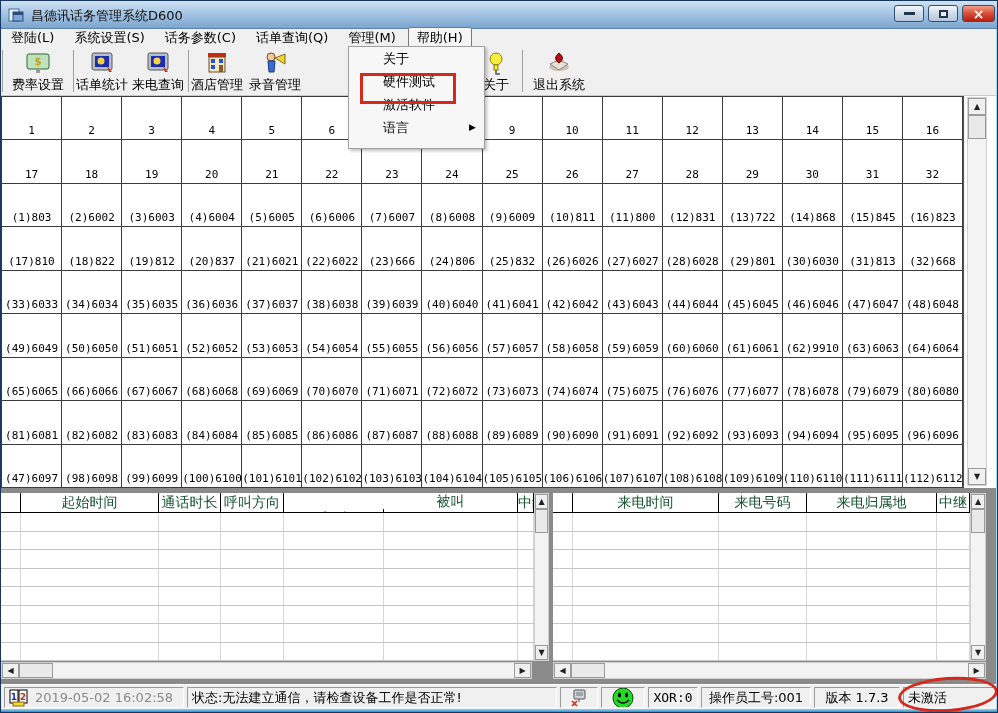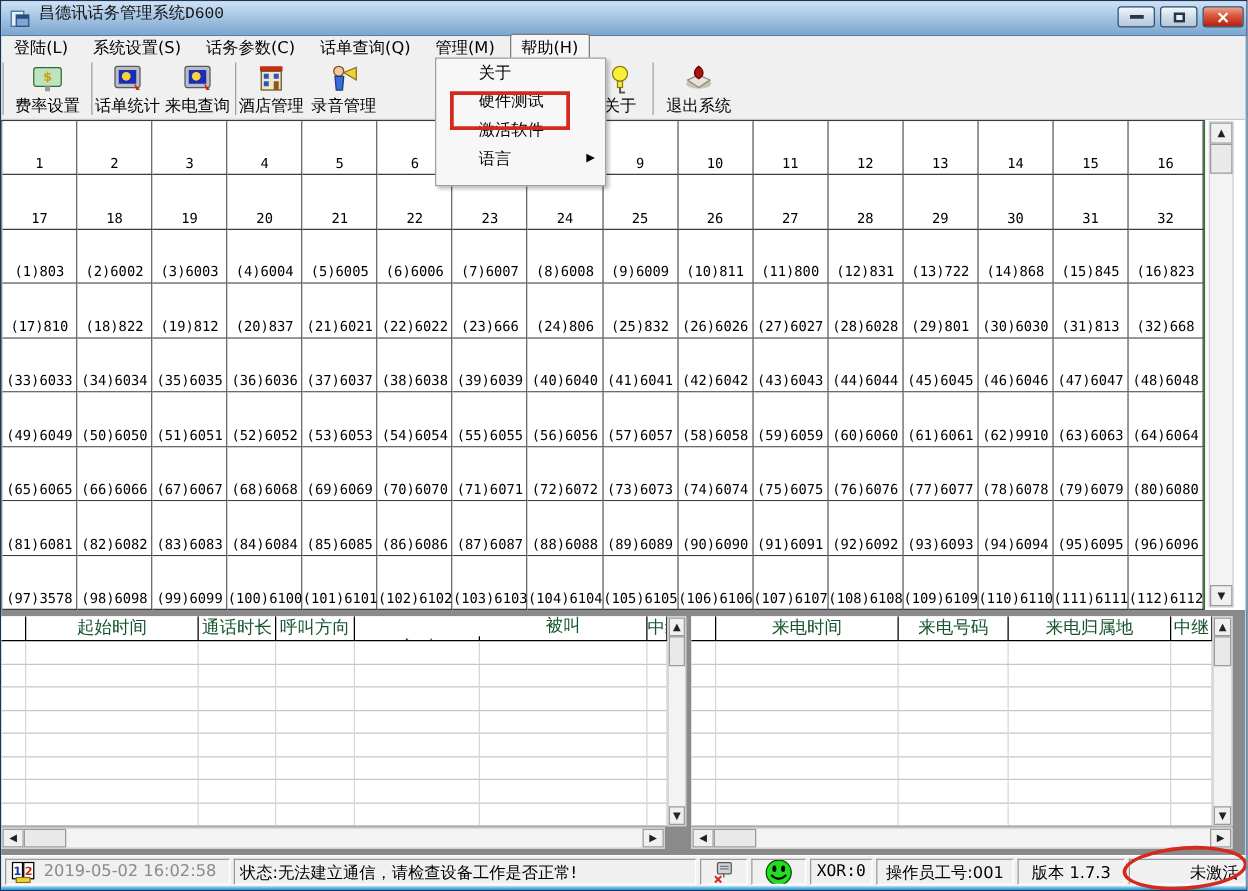--- a/index.html
+++ b/index.html
@@ -3,21 +3,21 @@
 <meta charset="utf-8">
 <style>
   * { margin:0; padding:0; box-sizing:border-box; }
   html,body { width:998px; height:713px; font-family:"DejaVu Sans","Liberation Sans",sans-serif; }
   #win { position:relative; width:998px; height:713px; background:#f0f0f0; overflow:hidden; border:1px solid #16365f; }
 
   
   .titlebar { position:absolute; left:0; top:0; width:998px; height:28px;
     background:linear-gradient(#cfe2f3,#a7c6e4 45%,#7ba6ce); border-bottom:1px solid #5d83ab; }
   .app-icon { position:absolute; left:7px; top:6px; width:16px; height:16px; }
-  .title-text { position:absolute; left:30px; top:0; font-size:13px; color:#111;font-family:Liberation Mono, monospace; }
+  .title-text { position:absolute; left:30px; top:6px; font-size:13px; color:#111; }
   .winbtn { position:absolute; top:4px; height:17px; border:1px solid #35506e; border-radius:3px;
     display:flex; align-items:center; justify-content:center;
     background:linear-gradient(#f4f8fc,#cfdcea 50%,#b4c8dc); }
   .winbtn.min { left:893px; width:30px; }
   .winbtn.rst { left:927px; width:30px; }
   .winbtn.cls { left:961px; width:33px; background:linear-gradient(#f0a08c,#d9553c 45%,#b6200e); }
   .glyph-min { width:11px; height:3px; background:#23364c; }
   .glyph-rst { width:9px; height:8px; border:2px solid #23364c; background:#e8f0f8; }
   .glyph-cls { color:#fff; font-size:14px; font-weight:bold; line-height:1; }
 
@@ -80,21 +80,21 @@
   .spanel { position:absolute; top:2px; height:21px; border:1px solid; border-color:#9a9a9a #ffffff #ffffff #9a9a9a;
     display:flex; align-items:center; font-size:13px; color:#000; padding:0 4px; overflow:hidden; white-space:nowrap; }
   .sp-datetime { left:3px; width:180px; color:#888; }
   .sp-datetime .dtx { color:#8a8a8a; margin-left:6px; }
   .sp-status { left:186px; width:370px; }
   .sp-dev { left:559px; width:38px; justify-content:center; }
   .sp-smiley { left:600px; width:44px; justify-content:center; }
   .sp-xor { left:647px; width:50px; justify-content:center; font-family:"DejaVu Sans Mono","Liberation Mono",monospace; }
   .sp-op { left:700px; width:110px; justify-content:center; }
   .sp-ver { left:813px; width:86px; justify-content:center; }
-  .sp-act { left:902px; width:93px; justify-content:flex-end; }
+  .sp-act { left:902px; width:93px; justify-content:flex-start; }
 
   
   .border-bottom { position:absolute; left:0; top:708px; width:998px; height:5px;
     background:linear-gradient(#9fd6f2,#2e96d4 55%,#0f5c97); }
   .border-right { position:absolute; left:995px; top:28px; width:3px; height:680px; background:#a9d6f0; }
 
   
   .popup { position:absolute; left:347px; top:45px; width:137px; height:103px; background:#f7f7f7;
     border:1px solid #a0a0a0; box-shadow:2px 2px 3px rgba(0,0,0,.25); z-index:50; }
   .pitem { position:relative; height:23px; line-height:23px; padding-left:34px; font-size:13px; color:#000; }
@@ -598,21 +598,21 @@
       <div class="gcell">
         <span>(94)6094</span>
       </div>
       <div class="gcell">
         <span>(95)6095</span>
       </div>
       <div class="gcell">
         <span>(96)6096</span>
       </div>
       <div class="gcell">
-        <span>(97)3578</span>
+        <span>(47)6097</span>
       </div>
       <div class="gcell">
         <span>(98)6098</span>
       </div>
       <div class="gcell">
         <span>(99)6099</span>
       </div>
       <div class="gcell">
         <span>(100)6100</span>
       </div>

